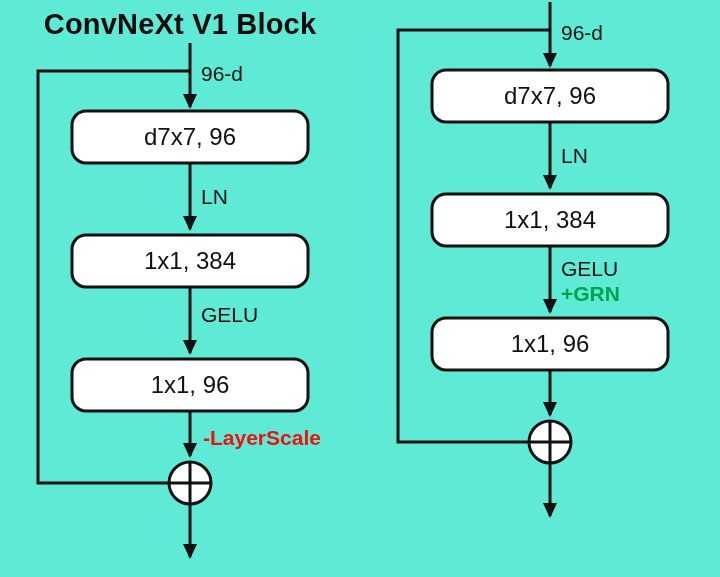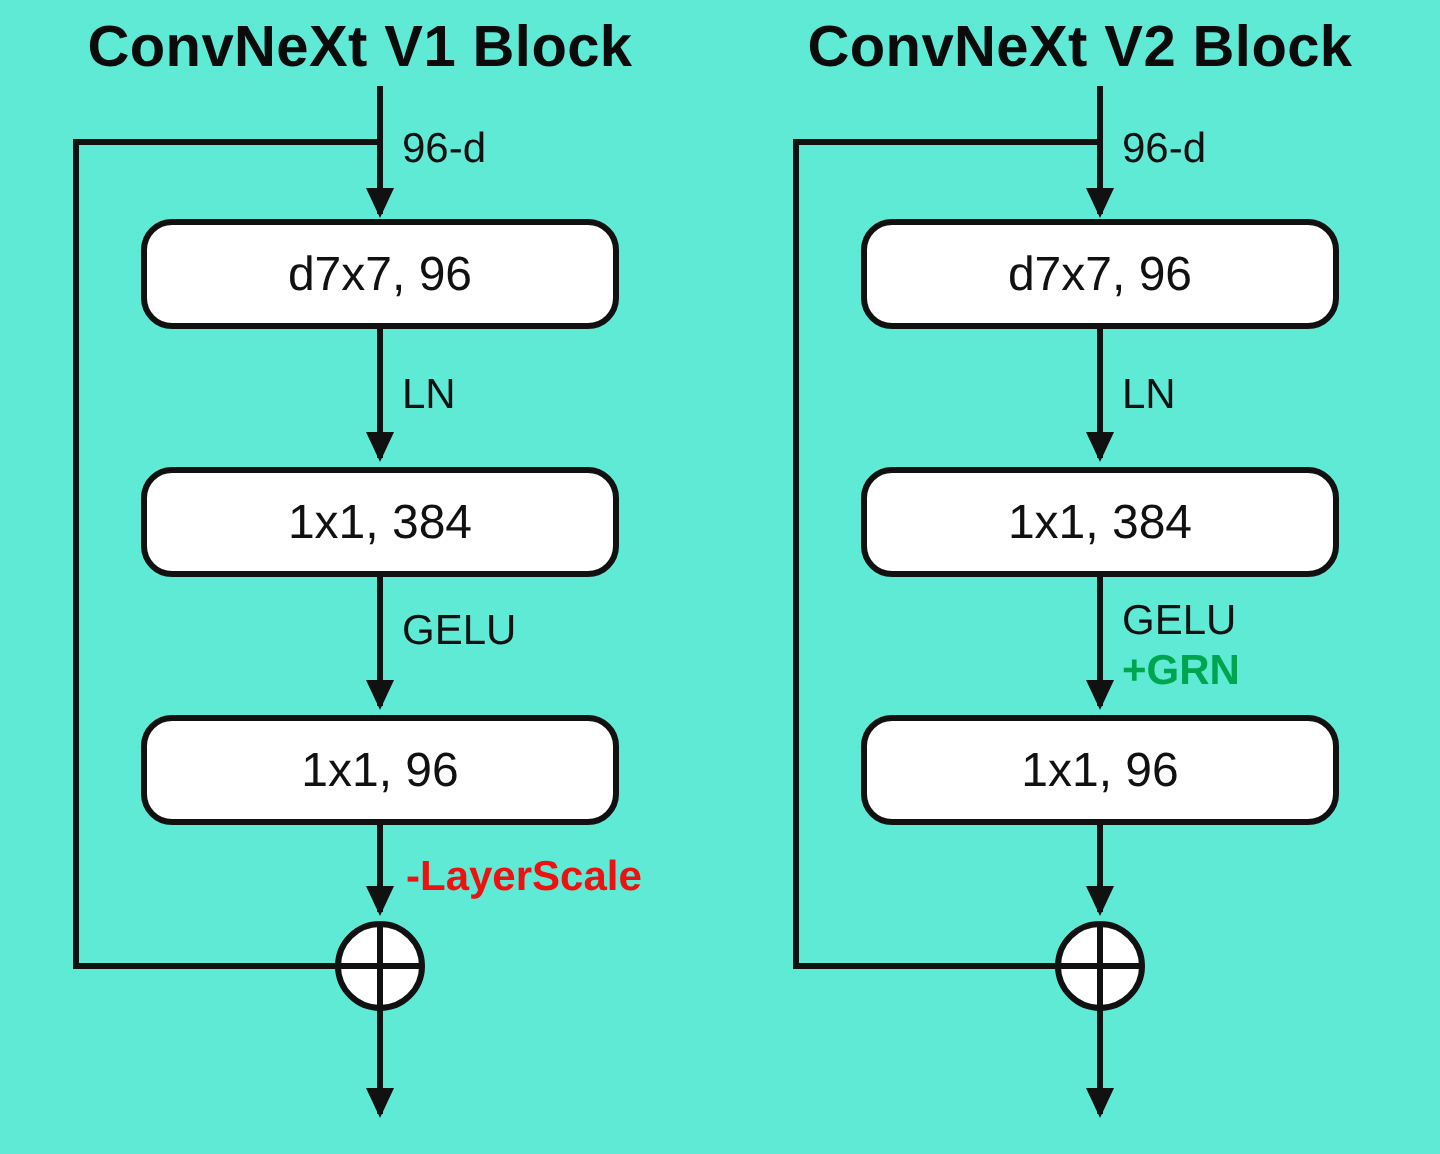--- a/index.html
+++ b/index.html
@@ -97,21 +97,20 @@
       <text class="special" x="203" y="404" fill="#ee1111">-LayerScale</text>
 
       <circle class="box" cx="190" cy="442" r="21"></circle>
       <path class="wire" d="M169 442 H211 M190 421 V463"></path>
 
       <path class="wire" d="M190 463 V516" marker-end="url(#arrow1)"></path>
     </svg>
   </div>
 
   <div class="column">
-    <h1 class="col-title">ConvNeXt V2 Block</h1>
     <svg width="360" height="527" viewBox="0 0 360 527">
       <defs>
         <marker id="arrow2" markerUnits="userSpaceOnUse" markerWidth="16" markerHeight="14" refX="13" refY="7" orient="auto">
           <path d="M0,0 L15,7 L0,14 Z" fill="#111111"></path>
         </marker>
       </defs>
 
       <path class="wire" d="M190 2 V66" marker-end="url(#arrow2)"></path>
       <text class="edgelabel" x="201" y="40">96-d</text>
 

